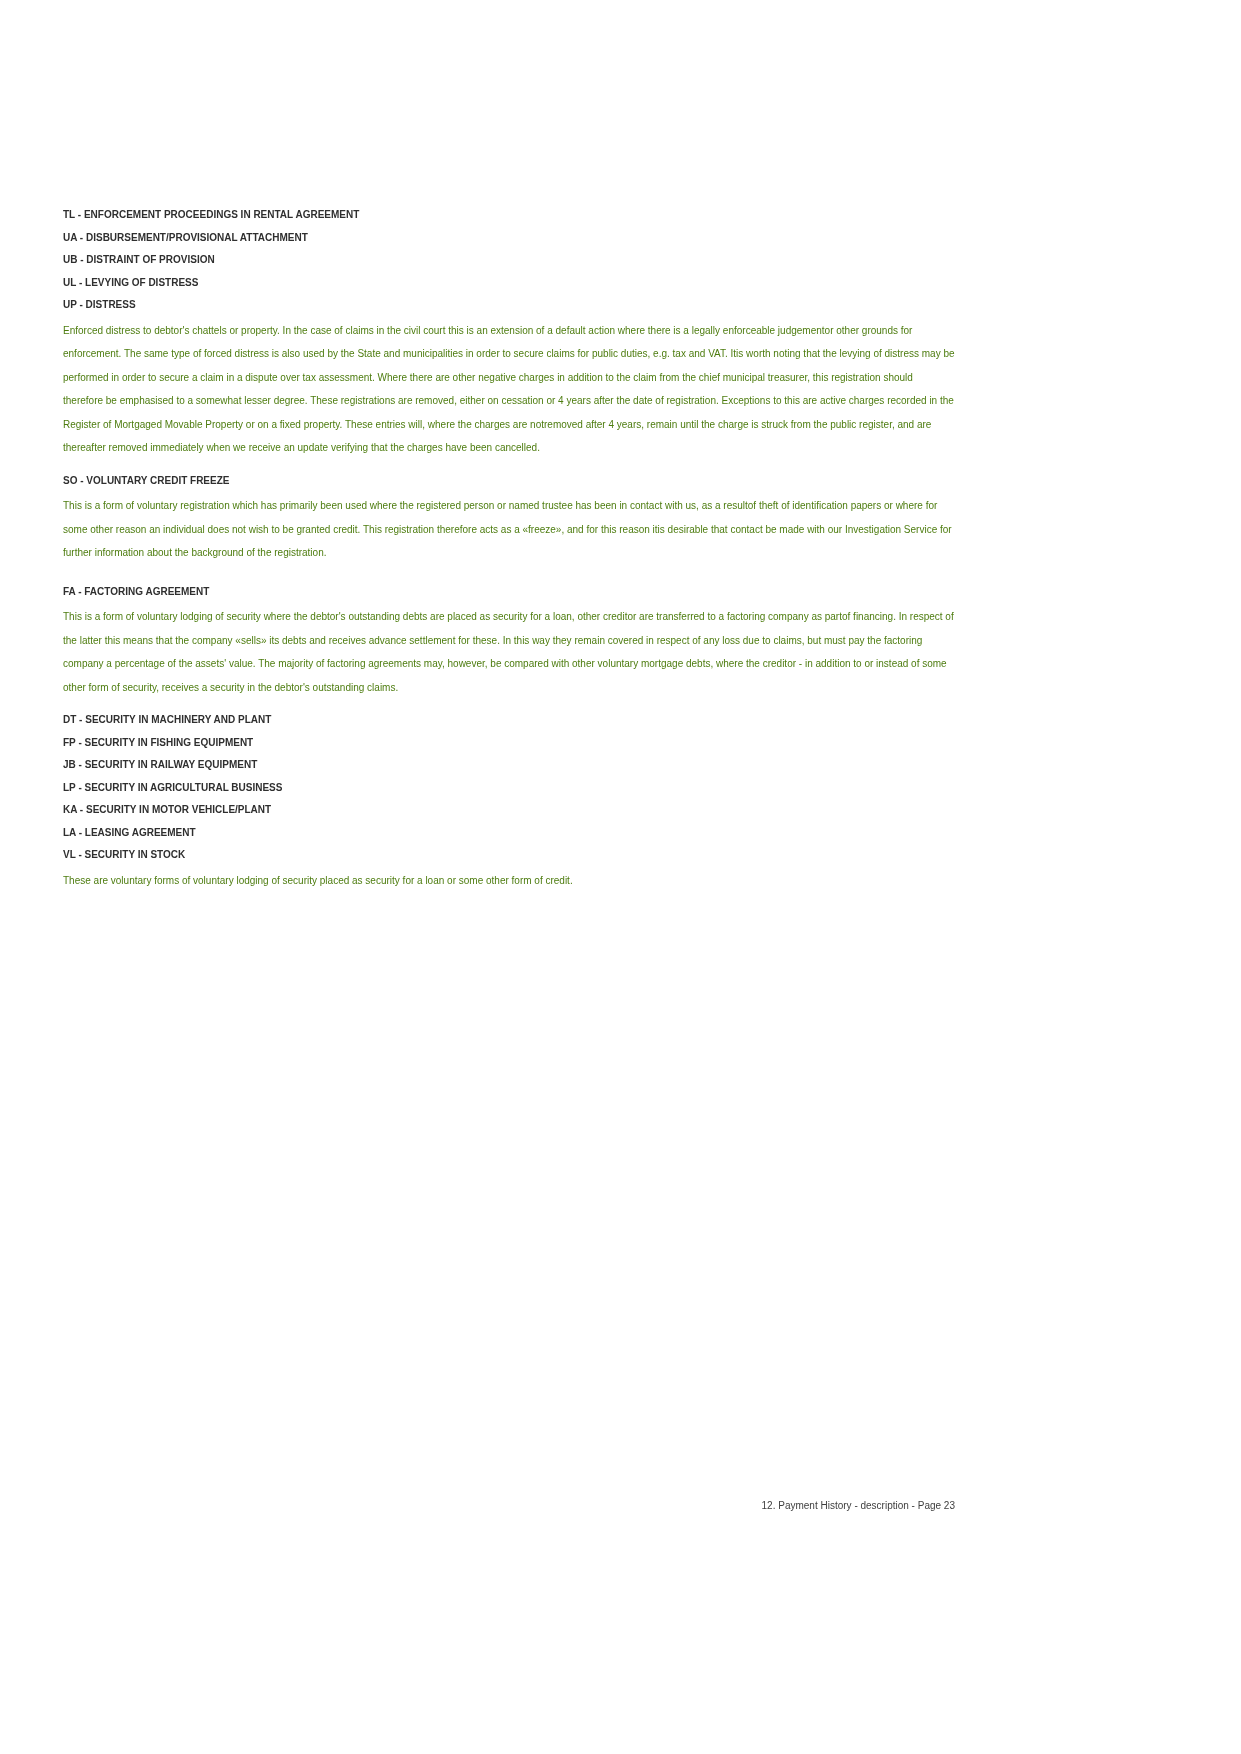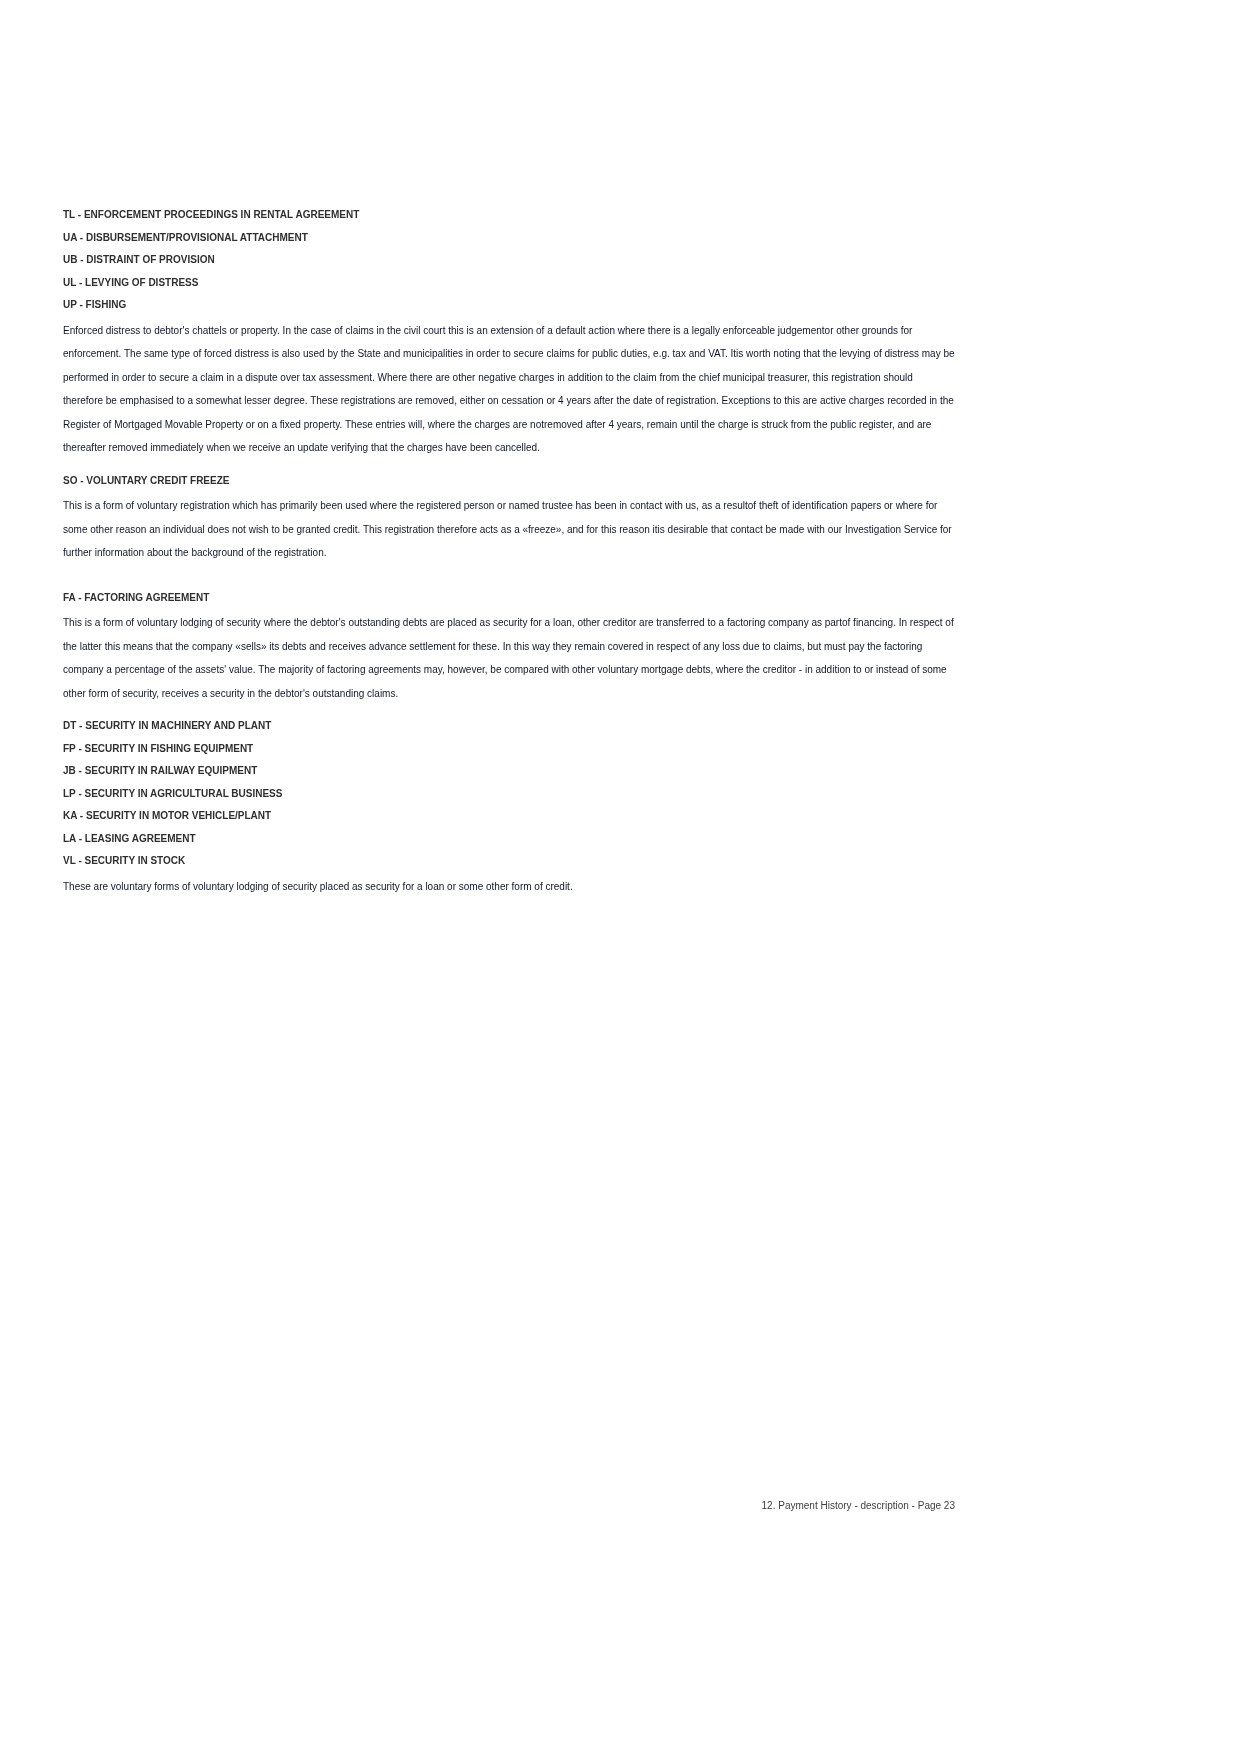--- a/index.html
+++ b/index.html
@@ -47,33 +47,33 @@
     font-size: 10px;
     line-height: 23.5px;
   }
   .code-heading {
     font-weight: bold;
     color: #2f2f2f;
     line-height: 22.5px;
   }
   .body-text {
     margin: 2px 0 0 0;
-    color: #0f172a;
+    color: #4d7c0f;
   }
   .section-gap {
     margin-top: 10px;
   }
   .section-title {
     font-weight: bold;
     color: #2f2f2f;
     line-height: 22.5px;
     margin-top: 60px;
   }
   .after-title-gap {
-    margin-top: 22px;
+    margin-top: 16px;
   }
   .footer {
     position: absolute;
     top: 1500px;
     left: 63px;
     width: 892px;
     text-align: right;
     font-size: 10px;
     color: #3e3e3e;
   }
@@ -84,21 +84,21 @@
 <div class="page">
 
 
   <div class="content">
 
     <div class="code-group">
       <div class="code-heading">TL - ENFORCEMENT PROCEEDINGS IN RENTAL AGREEMENT</div>
       <div class="code-heading">UA - DISBURSEMENT/PROVISIONAL ATTACHMENT</div>
       <div class="code-heading">UB - DISTRAINT OF PROVISION</div>
       <div class="code-heading">UL - LEVYING OF DISTRESS</div>
-      <div class="code-heading">UP - FISHING</div>
+      <div class="code-heading">UP - DISTRESS</div>
     </div>
     <p class="body-text">Enforced distress to debtor's chattels or property. In the case of claims in the civil court this is an extension of a default action where there is a legally enforceable judgementor other grounds for enforcement. The same type of forced distress is also used by the State and municipalities in order to secure claims for public duties, e.g. tax and VAT. Itis worth noting that the levying of distress may be performed in order to secure a claim in a dispute over tax assessment. Where there are other negative charges in addition to the claim from the chief municipal treasurer, this registration should therefore be emphasised to a somewhat lesser degree. These registrations are removed, either on cessation or 4 years after the date of registration. Exceptions to this are active charges recorded in the Register of Mortgaged Movable Property or on a fixed property. These entries will, where the charges are notremoved after 4 years, remain until the charge is struck from the public register, and are thereafter removed immediately when we receive an update verifying that the charges have been cancelled.</p>
 
     <div class="code-heading section-gap">SO - VOLUNTARY CREDIT FREEZE</div>
     <p class="body-text">This is a form of voluntary registration which has primarily been used where the registered person or named trustee has been in contact with us, as a resultof theft of identification papers or where for some other reason an individual does not wish to be granted credit. This registration therefore acts as a «freeze», and for this reason itis desirable that contact be made with our Investigation Service for further information about the background of the registration.</p>
 
 
     <div class="code-heading after-title-gap">FA - FACTORING AGREEMENT</div>
     <p class="body-text">This is a form of voluntary lodging of security where the debtor's outstanding debts are placed as security for a loan, other creditor are transferred to a factoring company as partof financing. In respect of the latter this means that the company «sells» its debts and receives advance settlement for these. In this way they remain covered in respect of any loss due to claims, but must pay the factoring company a percentage of the assets' value. The majority of factoring agreements may, however, be compared with other voluntary mortgage debts, where the creditor - in addition to or instead of some other form of security, receives a security in the debtor's outstanding claims.</p>
 

